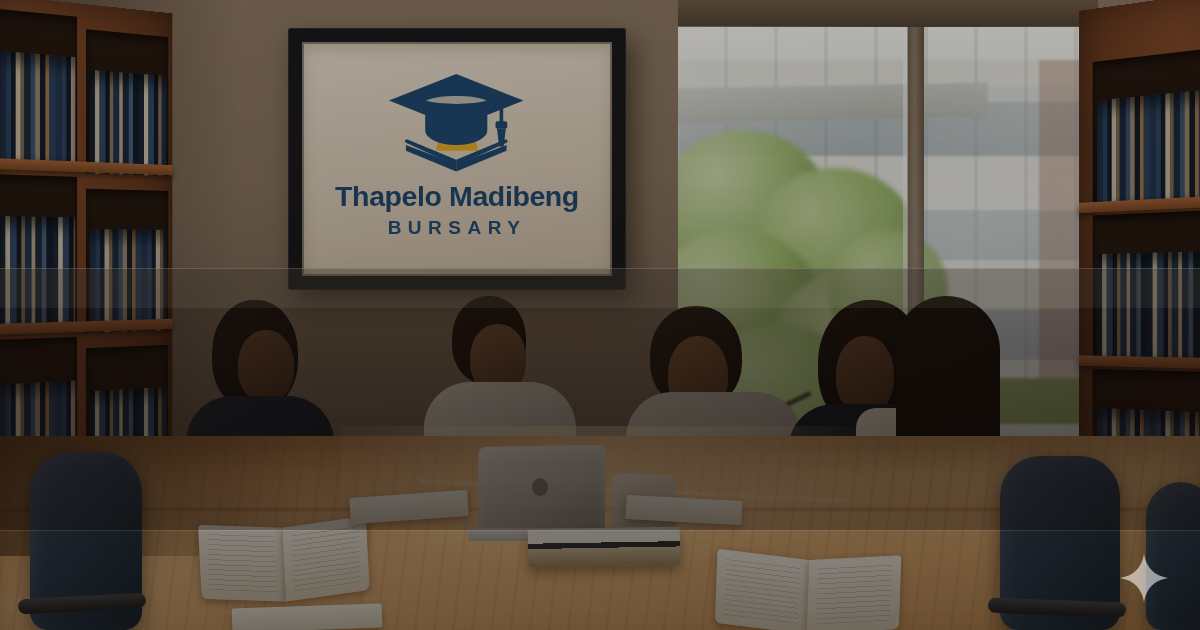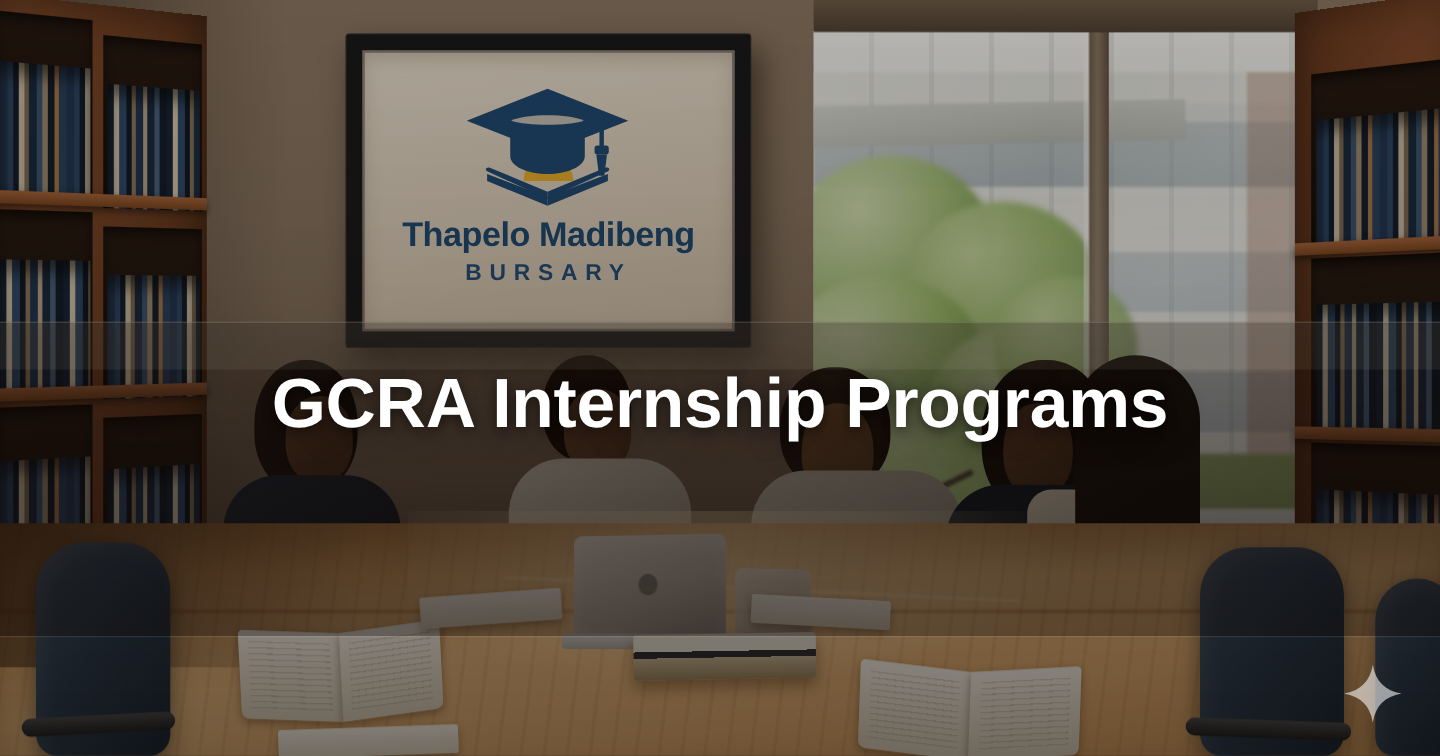--- a/index.html
+++ b/index.html
@@ -531,20 +531,19 @@
     </div>
   </div>
 
   <div class="veil"></div>
   <div class="band-mid"></div>
   <div class="band-mid2"></div>
   <div class="band-edge"></div>
   <div class="band-edge-lo"></div>
 
   <div class="headline">
-    <span class="l1">GCRA Internship Programs</span>
   </div>
 
   <svg class="watermark" viewBox="0 0 52 52">
     <path d="M26 2 C28.5 16 36 23.5 50 26 C36 28.5 28.5 36 26 50 C23.5 36 16 28.5 2 26 C16 23.5 23.5 16 26 2 Z" fill="rgba(255,255,255,.92)"></path>
   </svg>
 
 </div>
 
 </body></html>

